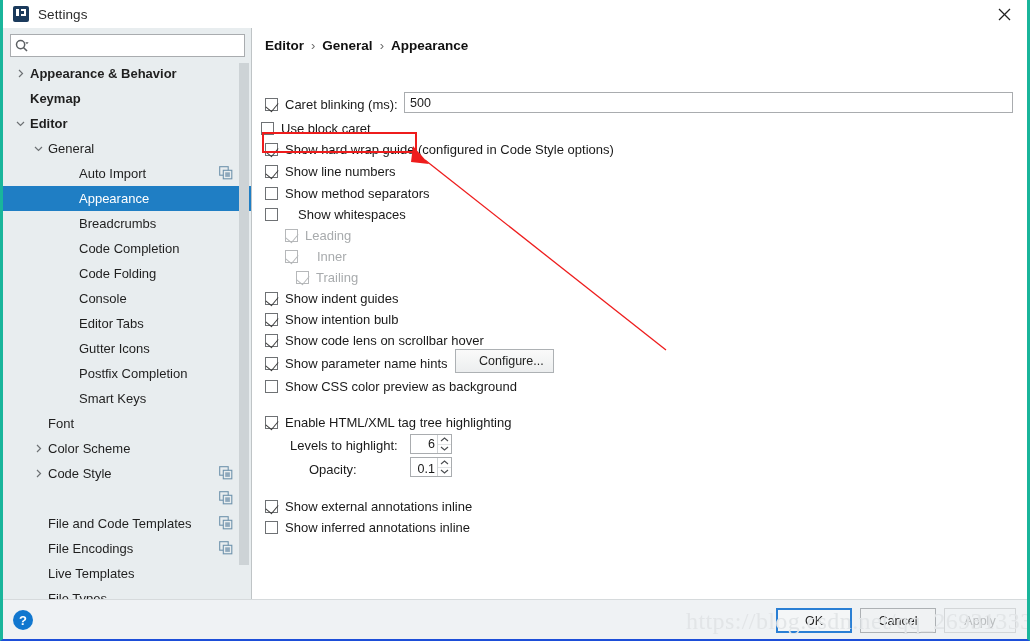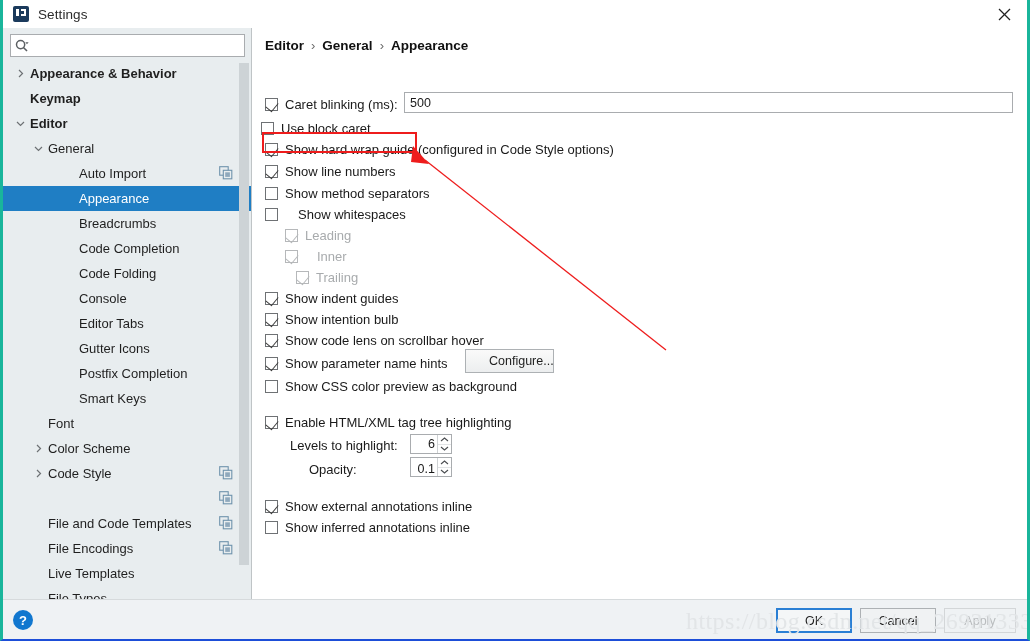--- a/index.html
+++ b/index.html
@@ -552,21 +552,21 @@
 
       <div class="row" style="left:12px; top:302px;">
         <div class="cb checked"></div>
         <span class="row-label">Show code lens on scrollbar hover</span>
       </div>
 
       <div class="row" style="left:12px; top:325px;">
         <div class="cb checked"></div>
         <span class="row-label">Show parameter name hints</span>
       </div>
-      <button class="btn" style="position:absolute; left:212px; top:321px; width:89px;padding-left:23px;">Configure...</button>
+      <button class="btn" style="position:absolute; left:202px; top:321px; width:99px;padding-left:23px;">Configure...</button>
 
       <div class="row" style="left:12px; top:348px;">
         <div class="cb"></div>
         <span class="row-label">Show CSS color preview as background</span>
       </div>
 
       <div class="row" style="left:12px; top:384px;">
         <div class="cb checked"></div>
         <span class="row-label">Enable HTML/XML tag tree highlighting</span>
       </div>

